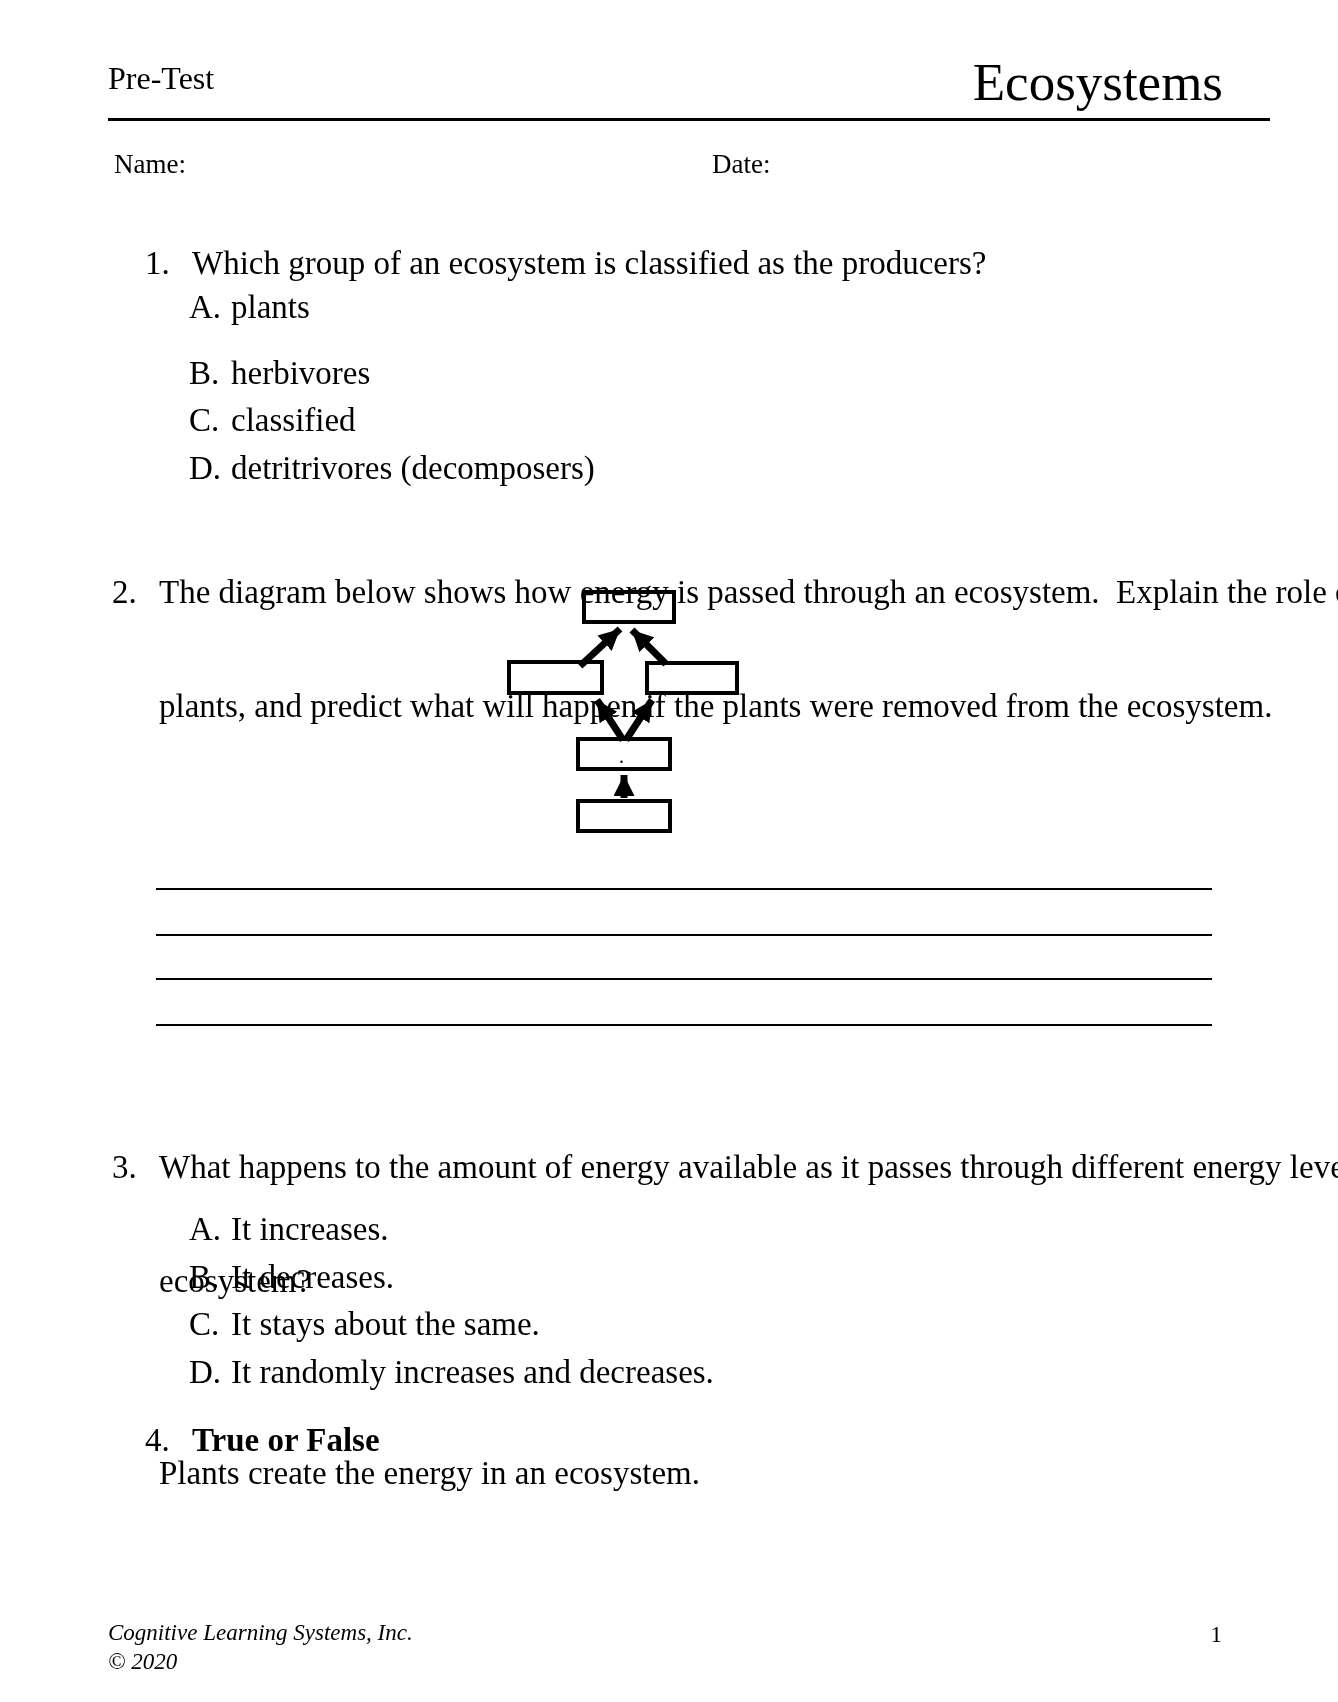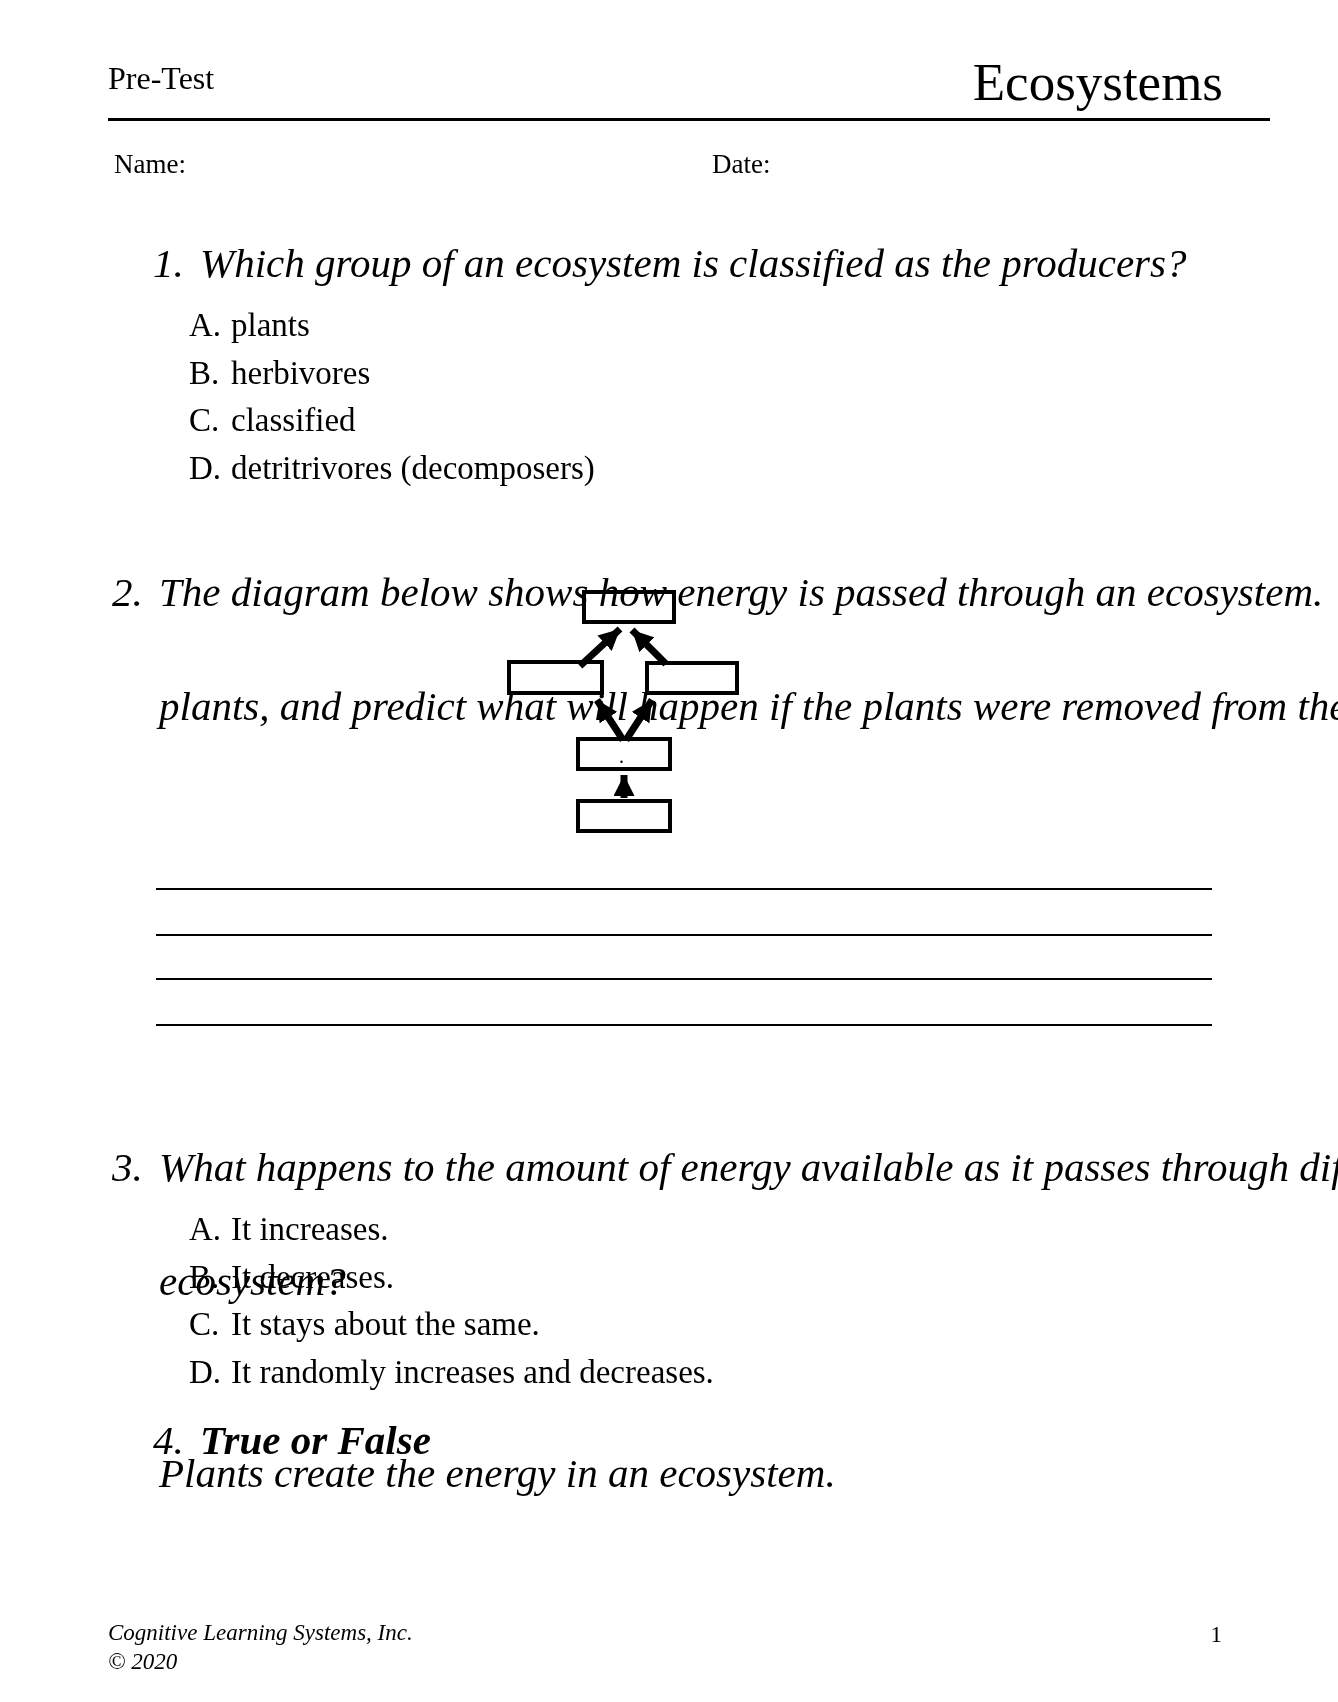--- a/index.html
+++ b/index.html
@@ -11,21 +11,21 @@
     color:#000;
     font-family:"Liberation Serif","DejaVu Serif",serif;
     overflow:hidden;
   }
   .abs{position:absolute;}
   .title-left{left:108px;top:62px;font-size:32px;line-height:1;}
   .title-right{right:115px;top:56px;font-size:53px;line-height:1;}
   .head-rule{left:108px;top:118px;width:1162px;height:3px;background:#000;}
   .meta-label{top:147px;font-size:27px;line-height:35px;}
   .blank{background:transparent;}
-  .q{font-size:41px;line-height:38px;white-space:pre;font-style:italic;}
+  .q{font-size:33px;line-height:38px;white-space:pre;}
   .qnum{display:inline-block;width:47px;}
   .qline2{margin-left:47px;}
   .opt{left:156px;font-size:33px;line-height:38px;white-space:pre;}
   .letter{display:inline-block;width:42px;}
   .ans-line{left:156px;width:1056px;height:0;border-top:2px solid #000;}
   .bold{font-weight:bold;}
   .foot{font-size:23px;line-height:29px;}
   svg text{font-family:"Liberation Serif","DejaVu Serif",serif;}
 </style>
 </head>
@@ -38,21 +38,21 @@
   <div class="abs head-rule"></div>
 
   <div class="abs meta-label" style="left:114px;">Name:</div>
   <div class="abs blank" style="left:205px;top:150px;width:470px;height:32px;"></div>
   <div class="abs meta-label" style="left:712px;">Date:</div>
   <div class="abs blank" style="left:793px;top:150px;width:330px;height:32px;"></div>
 
   <div class="abs q" style="left:112px;top:206px;">
     <span class="qnum">1.</span><span>Which group of an ecosystem is classified as the producers?</span>
   </div>
-  <div class="abs opt" style="top:268px;">
+  <div class="abs opt" style="top:250px;">
     <span class="letter">A.</span><span>plants</span>
   </div>
   <div class="abs opt" style="top:316px;">
     <span class="letter">B.</span><span>herbivores</span>
   </div>
   <div class="abs opt" style="top:363px;">
     <span class="letter">C.</span><span>classified</span>
   </div>
   <div class="abs opt" style="top:411px;">
     <span class="letter">D.</span><span>detritrivores (decomposers)</span>

